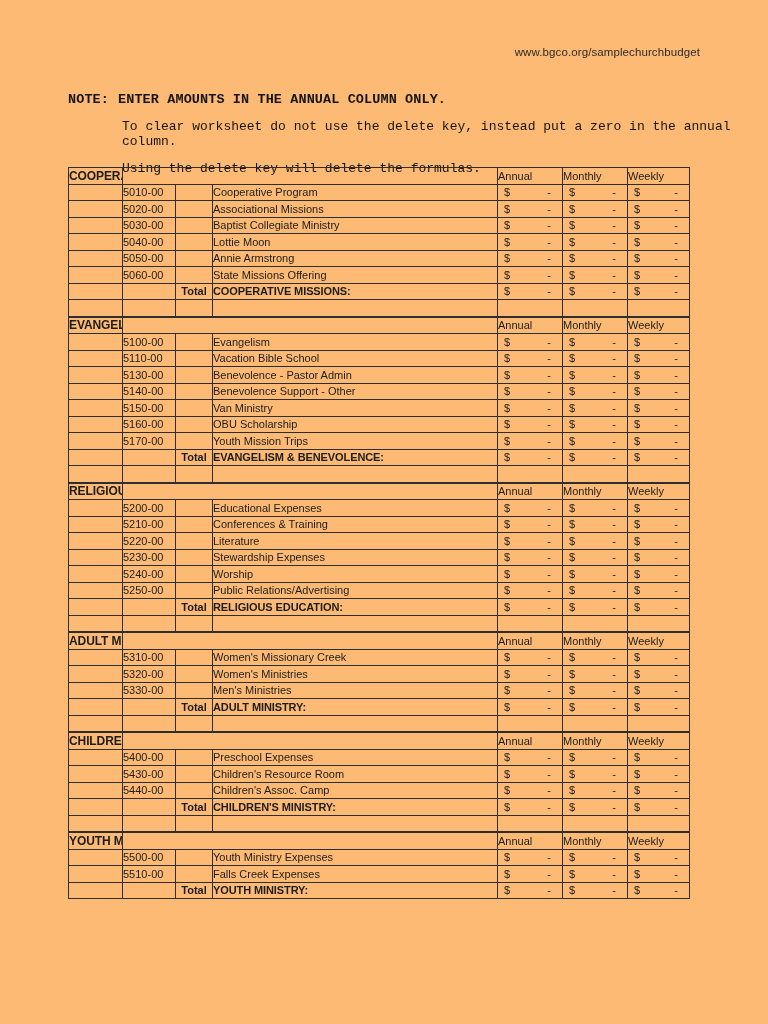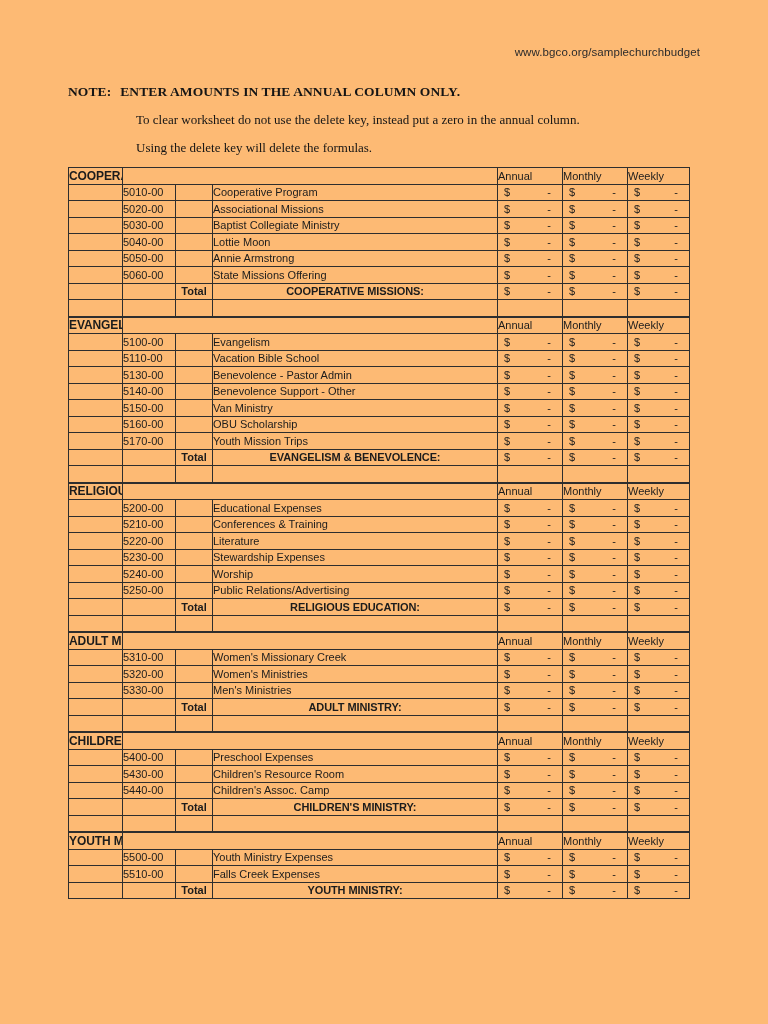--- a/index.html
+++ b/index.html
@@ -4,41 +4,41 @@
 <style>
   html,body { margin:0; padding:0; background:#fff; }
   .page {
     position:relative; width:768px; height:1024px; background:#fdba74;
     font-family:"Liberation Sans", sans-serif; color:#1c1c1c; overflow:hidden;
   }
   .site-url {
     position:absolute; top:46px; right:68px;
     font-size:11.5px; color:#2b2b2b; letter-spacing:0.1px;
   }
-  .note { position:absolute; left:68px; top:84px; font-family:Liberation Serif, serif; color:#151515; }
+  .note { position:absolute; left:68px; top:92px; font-family:Liberation Mono, monospace; color:#151515; }
   .note-heading { font-size:13.5px; font-weight:bold; letter-spacing:0.1px; }
   .note-heading .note-title-text { margin-left:9px; }
-  .note-line { font-size:13px; margin-left:68px; margin-top:12px; }
+  .note-line { font-size:13px; margin-left:54px; margin-top:12px; }
   .sections { position:absolute; left:68px; top:167px; width:621px; }
   table.sec { border-collapse:collapse; table-layout:fixed; width:621px; }
   table.sec td {
     border:1px solid #2e2e2e; height:15.5px; padding:0;
     font-size:11px; line-height:12px; vertical-align:middle; overflow:hidden;
     color:#1c1c1c;
   }
   td.gutter { border:none; overflow:visible; }
   .sec-title {
     font-weight:bold; font-size:12px; white-space:nowrap;
     position:relative; z-index:3; letter-spacing:-0.1px;
   }
   td.col-hdr { font-size:11.5px; }
   td.code { padding-left:4px; }
   td.desc { padding-left:4px; }
   td.total-pre { font-weight:bold; text-align:center; padding-right:2px; font-size:11px; }
-  td.total-desc { font-weight:bold; border-top:2px solid #1d1d1d; letter-spacing:-0.1px;text-align:center; }
+  td.total-desc { font-weight:bold; border-top:2px solid #1d1d1d; letter-spacing:-0.1px; }
   td.total-amt { border-top:2px solid #1d1d1d; }
   .amt-flex { display:flex; justify-content:space-between; padding:0 11px 0 6px; }
   td.sp { border-top:none; border-bottom:none; }
 </style>
 </head>
 <body>
 
 <div class="page">
   <div class="site-url">www.bgco.org/samplechurchbudget</div>
 

